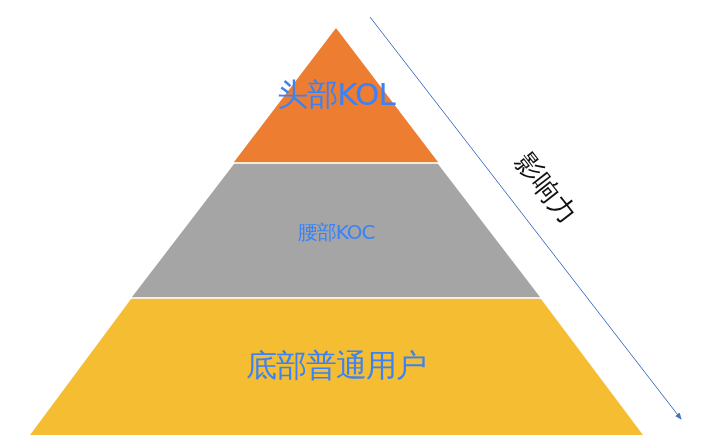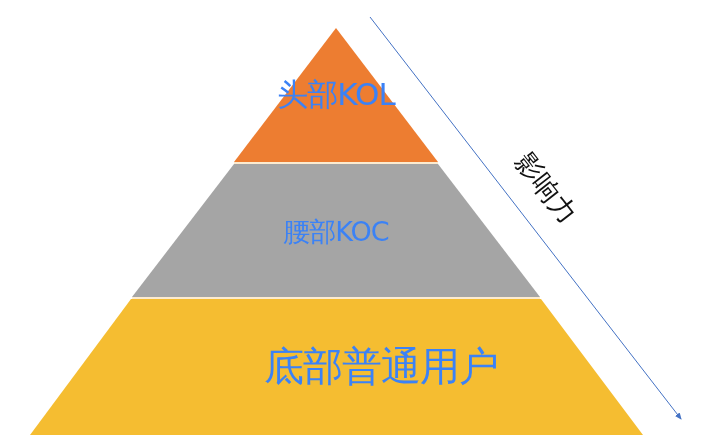--- a/index.html
+++ b/index.html
@@ -2,22 +2,22 @@
 <html><head>
   <meta charset="utf-8">
   <style>
     html, body { margin: 0; padding: 0; background: #ffffff; }
     body { width: 701px; height: 448px; position: relative; overflow: hidden;
            font-family: "DejaVu Sans", "Liberation Sans", sans-serif; }
     #canvas { position: absolute; left: 0; top: 0; width: 701px; height: 448px; }
     .tier-label { position: absolute; color: #3b82f6; white-space: nowrap;
                   transform: translate(-50%, -50%); letter-spacing: -1px; }
     #label-top { left: 336px; top: 95px; font-size: 31px; }
-    #label-mid { left: 336px; top: 232px; font-size: 27px; }
-    #label-bot { left: 336px; top: 366px; font-size: 40px; margin-left: 45px; }
+    #label-mid { left: 336px; top: 232px; font-size: 20px; }
+    #label-bot { left: 336px; top: 366px; font-size: 31px; }
     #influence-label { position: absolute; left: 546px; top: 188px; font-size: 27px;
                        color: #111111; white-space: nowrap;
                        transform: translate(-50%, -50%) rotate(52deg); }
   </style>
 </head>
 <body>
 
 <svg id="canvas" viewBox="0 0 701 448" xmlns="http://www.w3.org/2000/svg">
   <defs>
     <marker id="arrowhead" markerWidth="8" markerHeight="8" refX="6" refY="4" orient="auto" markerUnits="userSpaceOnUse">

